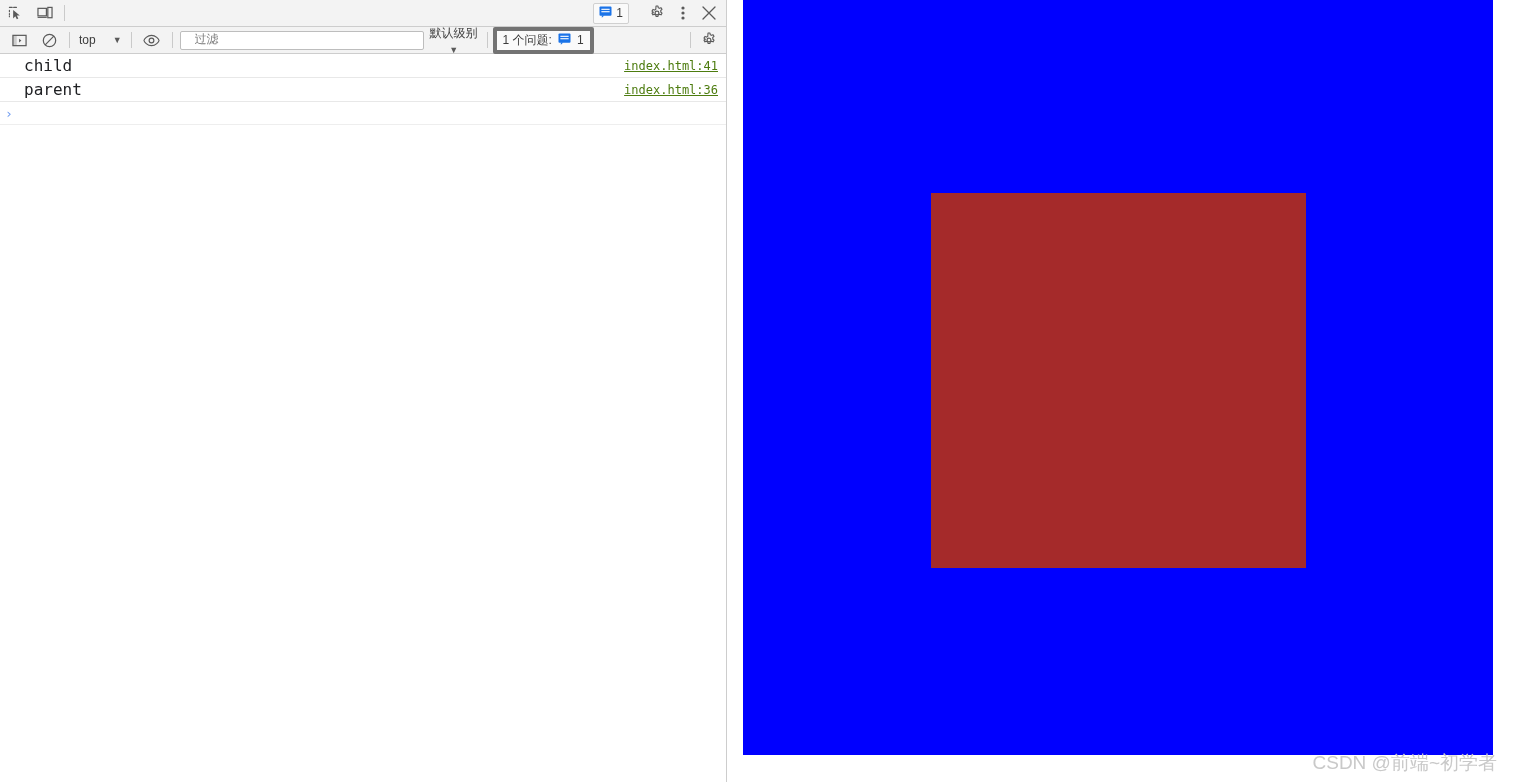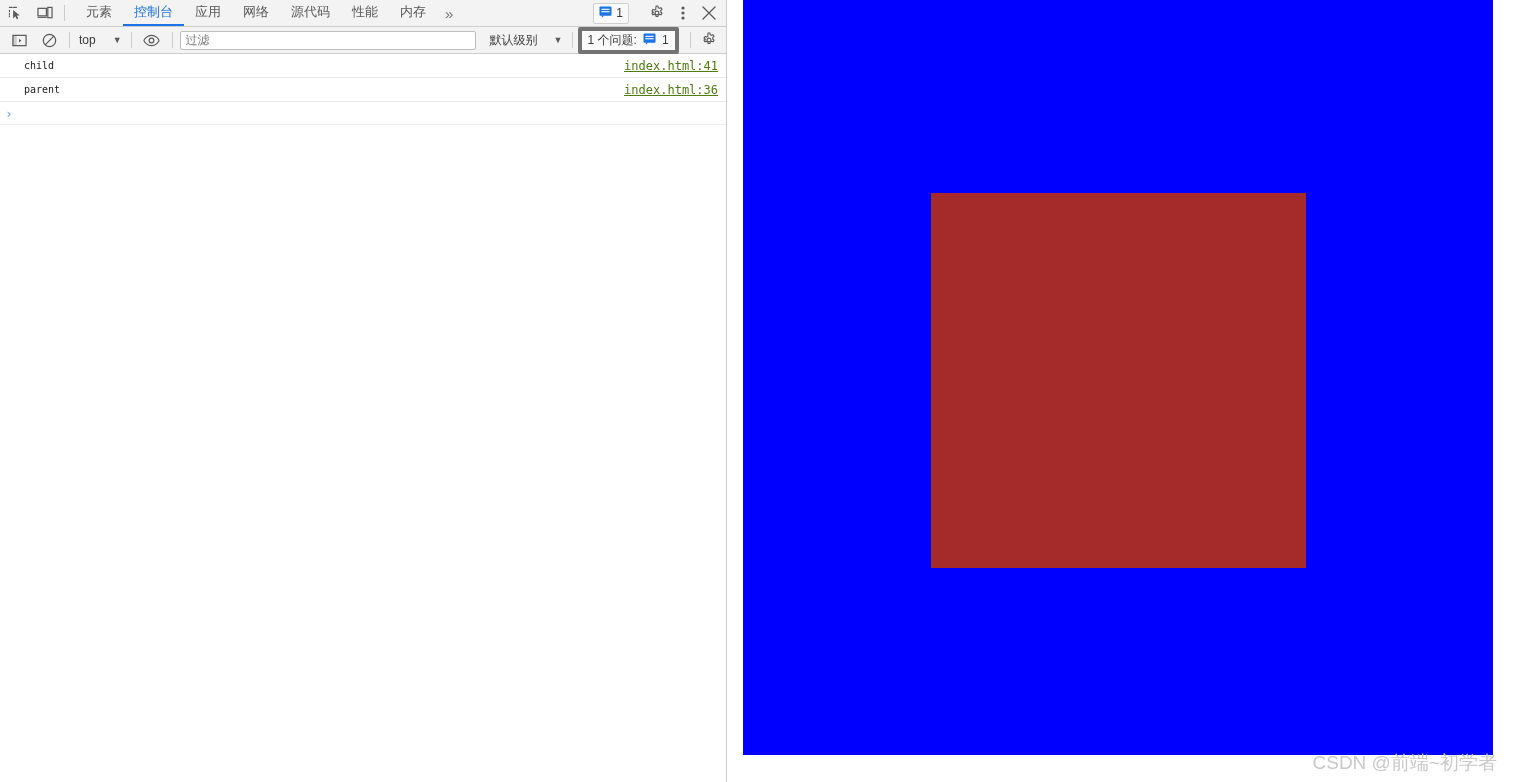--- a/index.html
+++ b/index.html
@@ -136,43 +136,44 @@
     padding: 0 4px;
     cursor: pointer;
     height: 19px;
   }
   .caret {
     font-size: 9px;
     color: #5a5a5a;
     line-height: 1;
   }
   .filter-input {
-    width: 296px;
+    width: 244px;
     height: 19px;
     border: 1px solid #bdbdbd;
     background: #ffffff;
     border-radius: 2px;
     font-size: 12px;
     color: #5c5c5c;
-    padding: 0 5px;
+    padding: 0 14px;
     box-sizing: border-box;
     outline: none;
-    font-family: Liberation Sans, sans-serif;
+    font-family: Liberation Mono, monospace;
     margin-left: 2px;
   }
   .filter-input::placeholder { color: #7a7a7a; }
   .level-select {
     display: flex;
     align-items: center;
-    gap: 16px;
+    gap: 4px;
     font-size: 12px;
     color: #3c3c3c;
     padding: 0 4px;
-    margin-left: 10px;
-    cursor: pointer;
+    margin-left: 2px;
+    cursor: pointer;
+    flex-direction: column;
   }
   .problem-chip {
     display: flex;
     align-items: center;
     gap: 6px;
     border: 4px solid #737373;
     border-radius: 2px;
     background: #fafafa;
     height: 19px;
     padding: 0 6px;
@@ -196,21 +197,21 @@
     display: flex;
     align-items: center;
     justify-content: space-between;
     height: 24px;
     border-bottom: 1px solid #e8e8e8;
     padding: 0 8px 0 24px;
     box-sizing: border-box;
   }
   .msg-text {
     font-family: "DejaVu Sans Mono", monospace;
-    font-size: 10px;
+    font-size: 16px;
     color: #202124;
   }
   .msg-src {
     font-family: "DejaVu Sans Mono", monospace;
     font-size: 12px;
     color: #4d7c0f;
     text-decoration: underline;
     cursor: pointer;
   }
   .prompt-row {
@@ -283,46 +284,20 @@
     <div class="tool-icon">
       <svg width="16" height="15" viewBox="0 0 17 16">
         <rect x="1" y="2.5" width="9" height="8" fill="none" stroke="#5a5a5a" stroke-width="1.3"></rect>
         <rect x="0.6" y="11.5" width="9.8" height="1.2" fill="#5a5a5a"></rect>
         <rect x="11.5" y="1.5" width="4.5" height="11" fill="none" stroke="#5a5a5a" stroke-width="1.3"></rect>
       </svg>
     </div>
 
     <div class="tabbar-sep"></div>
 
-    <div class="tabs">
-      <div class="tab">
-        <span>元素</span>
-      </div>
-      <div class="tab active">
-        <span>控制台</span>
-      </div>
-      <div class="tab">
-        <span>应用</span>
-      </div>
-      <div class="tab">
-        <span>网络</span>
-      </div>
-      <div class="tab">
-        <span>源代码</span>
-      </div>
-      <div class="tab">
-        <span>性能</span>
-      </div>
-      <div class="tab">
-        <span>内存</span>
-      </div>
-      <div class="tab-overflow">
-        <span>»</span>
-      </div>
-    </div>
 
     <div class="tabbar-right">
       <div class="issue-chip">
         <span>
           <svg width="13" height="12" viewBox="0 0 14 13">
             <rect x="0.5" y="0.5" width="13" height="10" rx="1" fill="#1a73e8"></rect>
             <rect x="2.5" y="3" width="9" height="1.2" fill="#ffffff"></rect>
             <rect x="2.5" y="5.6" width="9" height="1.2" fill="#ffffff"></rect>
             <path d="M3 10.4 L3 12.6 L5.6 10.4 Z" fill="#1a73e8"></path>
           </svg>

